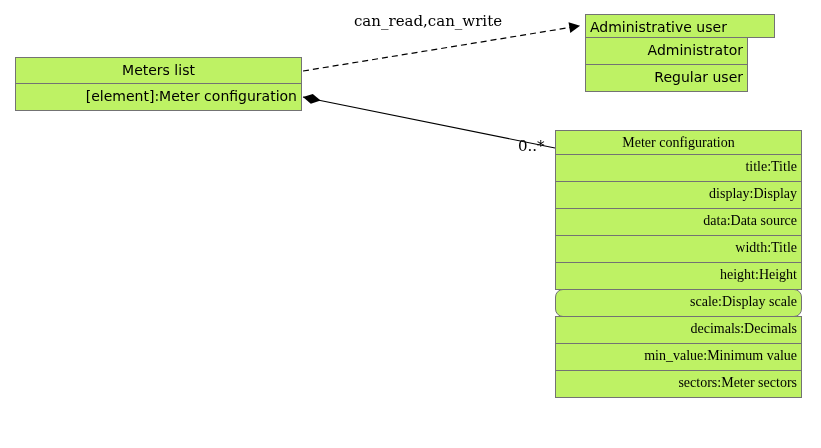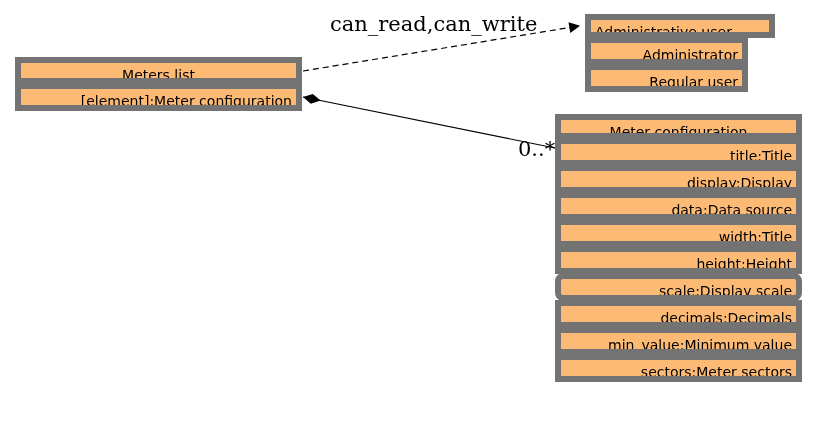--- a/index.html
+++ b/index.html
@@ -15,35 +15,35 @@
     position: absolute;
     left: 0; top: 0;
     width: 821px; height: 448px;
     pointer-events: none;
   }
   .node {
     position: absolute;
   }
   .cell {
     box-sizing: border-box;
-    border: 6px solid #737373;
-    background: #fdba74;
+    border: 1px solid #737373;
+    background: #bef264;
     font-size: 14px;
     line-height: 1.35;
     color: #000000;
     padding: 3px 4px 2px 4px;
     white-space: nowrap;
     overflow: hidden;
   }
   .cell + .cell { margin-top: -1px; text-align: right; }
   .cell.center { text-align: center; }
   .edge-label {
     position: absolute;
     font-family: "DejaVu Serif", "Liberation Serif", serif;
-    font-size: 21px;
+    font-size: 15px;
     color: #000000;
     white-space: nowrap;
   }
 </style>
 </head>
 <body>
 
 <div class="canvas">
 
   <svg class="edges-layer" viewBox="0 0 821 448" xmlns="http://www.w3.org/2000/svg">
@@ -63,21 +63,21 @@
     <div class="cell center" style="width:287px; height:27px;">Meters list</div>
     <div class="cell" style="width:287px; height:28px;">[element]:Meter configuration</div>
   </div>
 
   <div class="node" style="left:585px; top:14px;">
     <div class="cell" style="width:190px; height:24px;">Administrative user</div>
     <div class="cell" style="width:163px; height:28px;">Administrator</div>
     <div class="cell" style="width:163px; height:28px;">Regular user</div>
   </div>
 
-  <div class="node" style="left:555px; top:114px;">
+  <div class="node" style="left:555px; top:130px;font-family:Liberation Serif, serif;">
     <div class="cell center" style="width:247px; height:25px;">Meter configuration</div>
     <div class="cell" style="width:247px; height:28px;">title:Title</div>
     <div class="cell" style="width:247px; height:28px;">display:Display</div>
     <div class="cell" style="width:247px; height:28px;">data:Data source</div>
     <div class="cell" style="width:247px; height:28px;">width:Title</div>
     <div class="cell" style="width:247px; height:28px;padding-left:32px;">height:Height</div>
     <div class="cell" style="width:247px; height:28px;border-radius:8px;">scale:Display scale</div>
     <div class="cell" style="width:247px; height:28px;">decimals:Decimals</div>
     <div class="cell" style="width:247px; height:28px;">min_value:Minimum value</div>
     <div class="cell" style="width:247px; height:28px;">sectors:Meter sectors</div>

